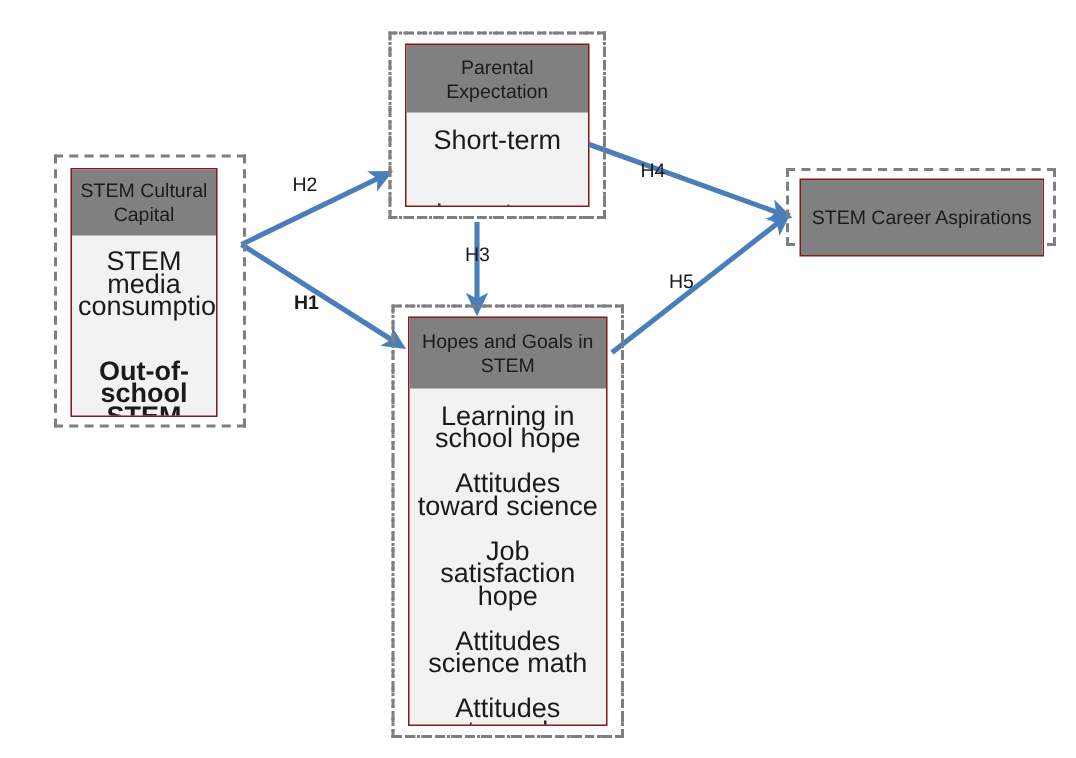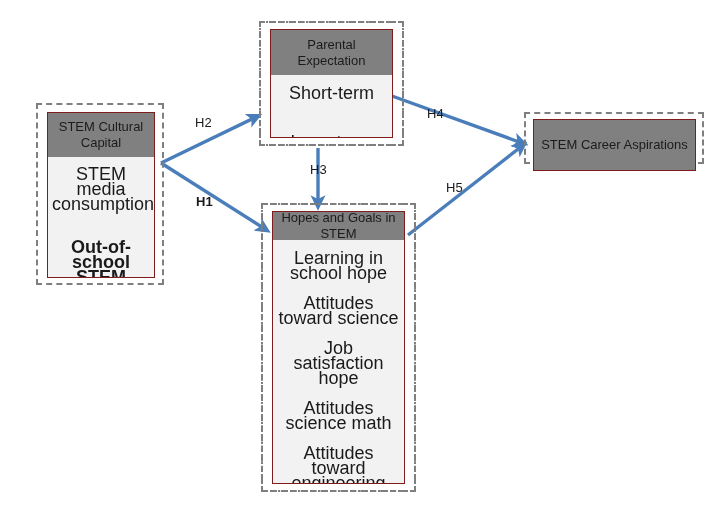--- a/index.html
+++ b/index.html
@@ -103,42 +103,42 @@
     <path d="M318,148 L318,204" marker-end="url(#ah)"></path>
 
     <path d="M392,96 L522,143" marker-end="url(#ah)"></path>
 
     <path d="M408,235 L522,146" marker-end="url(#ah)"></path>
   </g>
 </svg>
 
 <div class="outer dashed" style="left:36px; top:103px; width:128px; height:182px;">
 </div>
-<div class="card" style="left:47px; top:112px; width:108px; height:166px;">
+<div class="card" style="left:47px; top:112px; width:98px; height:166px;">
   <div class="card-header" style="height:44px;">STEM Cultural Capital</div>
   <div class="card-body">
     <p class="indicator" style="margin-top:6px;">STEM media consumption</p>
     <p class="indicator" style="margin-top:28px;font-weight:bold;">Out-of-school STEM experiences</p>
   </div>
 </div>
 
 <div class="outer dashdot" style="left:259px; top:21px; width:145px; height:125px;">
 </div>
 <div class="card" style="left:270px; top:29px; width:123px; height:109px;">
   <div class="card-header" style="height:45px;">Parental Expectation</div>
   <div class="card-body">
     <p class="indicator" style="margin-top:7px;">Short-term</p>
     <p class="indicator" style="margin-top:34px;">Long-term</p>
   </div>
 </div>
 
 <div class="outer dashdot" style="left:261px; top:203px; width:155px; height:289px;">
 </div>
 <div class="card" style="left:272px; top:211px; width:133px; height:273px;">
-  <div class="card-header" style="height:28px;">Hopes and Goals in STEM</div>
+  <div class="card-header" style="height:47px;">Hopes and Goals in STEM</div>
   <div class="card-body">
     <p class="indicator" style="margin-top:7px;">Learning in school hope</p>
     <p class="indicator" style="margin-top:15px;">Attitudes toward science</p>
     <p class="indicator" style="margin-top:15px;">Job satisfaction hope</p>
     <p class="indicator" style="margin-top:15px;">Attitudes science math</p>
     <p class="indicator" style="margin-top:15px;">Attitudes toward engineering</p>
   </div>
 </div>
 
 <div class="outer dashed" style="left:524px; top:112px; width:180px; height:52px;">

